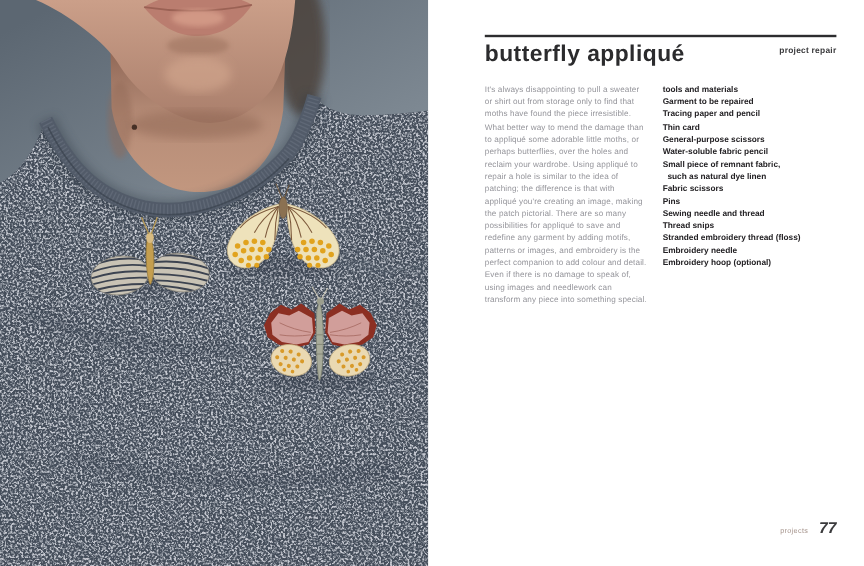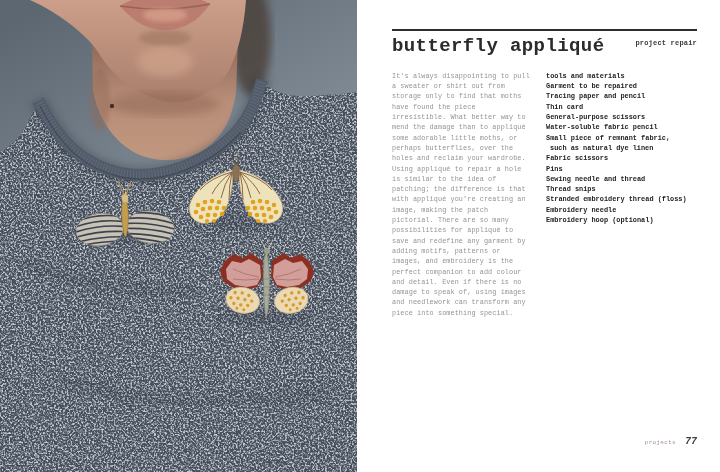--- a/index.html
+++ b/index.html
@@ -6,37 +6,37 @@
   html,body { width:720px; height:472px; overflow:hidden; background:#ffffff;
               font-family:"Liberation Sans", sans-serif; }
   .spread { position:relative; width:720px; height:472px; background:#ffffff; }
 
   
   .photo { position:absolute; left:0; top:0; width:357px; height:472px; overflow:hidden; }
   .photo svg { display:block; }
 
   
   .page { position:absolute; left:357px; top:0; width:363px; height:472px;
-          background:#ffffff; padding:29px 23px 0 35px;font-family:Liberation Mono, monospace; }
+          background:#ffffff; padding:29px 23px 0 47px; }
   .rule { height:2px; background:#2d2d2f; width:100%; }
   .header-row { display:flex; justify-content:space-between; align-items:flex-start; margin-top:5px; }
   .title { font-size:19px; font-weight:bold; color:#2b2b2d; letter-spacing:0.4px; line-height:1.1; }
   .eyebrow { font-size:7px; font-weight:bold; color:#3a3a3c; letter-spacing:0.2px; margin-top:3px; white-space:nowrap; }
 
   .columns { display:flex; margin-top:14px; }
   .intro { width:141px; font-size:6.8px; line-height:10.3px; color:#94949a; letter-spacing:0.1px; }
   .tools { margin-left:13px; width:151px; }
   .tools-heading { font-size:6.9px; font-weight:bold; color:#232124; line-height:10.3px; }
   .tools ul { list-style:none; }
   .tool-item { font-size:6.9px; font-weight:bold; color:#232124; line-height:10.3px; white-space:nowrap; }
   .tool-item.indent { padding-left:4px; }
 
   .footer { position:absolute; right:23px; bottom:25px; display:flex; align-items:baseline; gap:9px; }
   .footer-section { font-size:6px; color:#a4928a; letter-spacing:0.3px; }
-  .footer-page { font-size:10px; font-weight:bold; color:#3b3b3d; font-style:italic; }
+  .footer-page { font-size:13px; font-weight:bold; color:#3b3b3d; font-style:italic; }
 </style>
 </head>
 <body>
 
 <div class="spread">
 
   <div class="photo">
     <svg viewBox="0 0 357 472" width="357" height="472">
       <defs>
         <linearGradient id="bgGrad" x1="0.15" y1="0" x2="0.55" y2="1">

